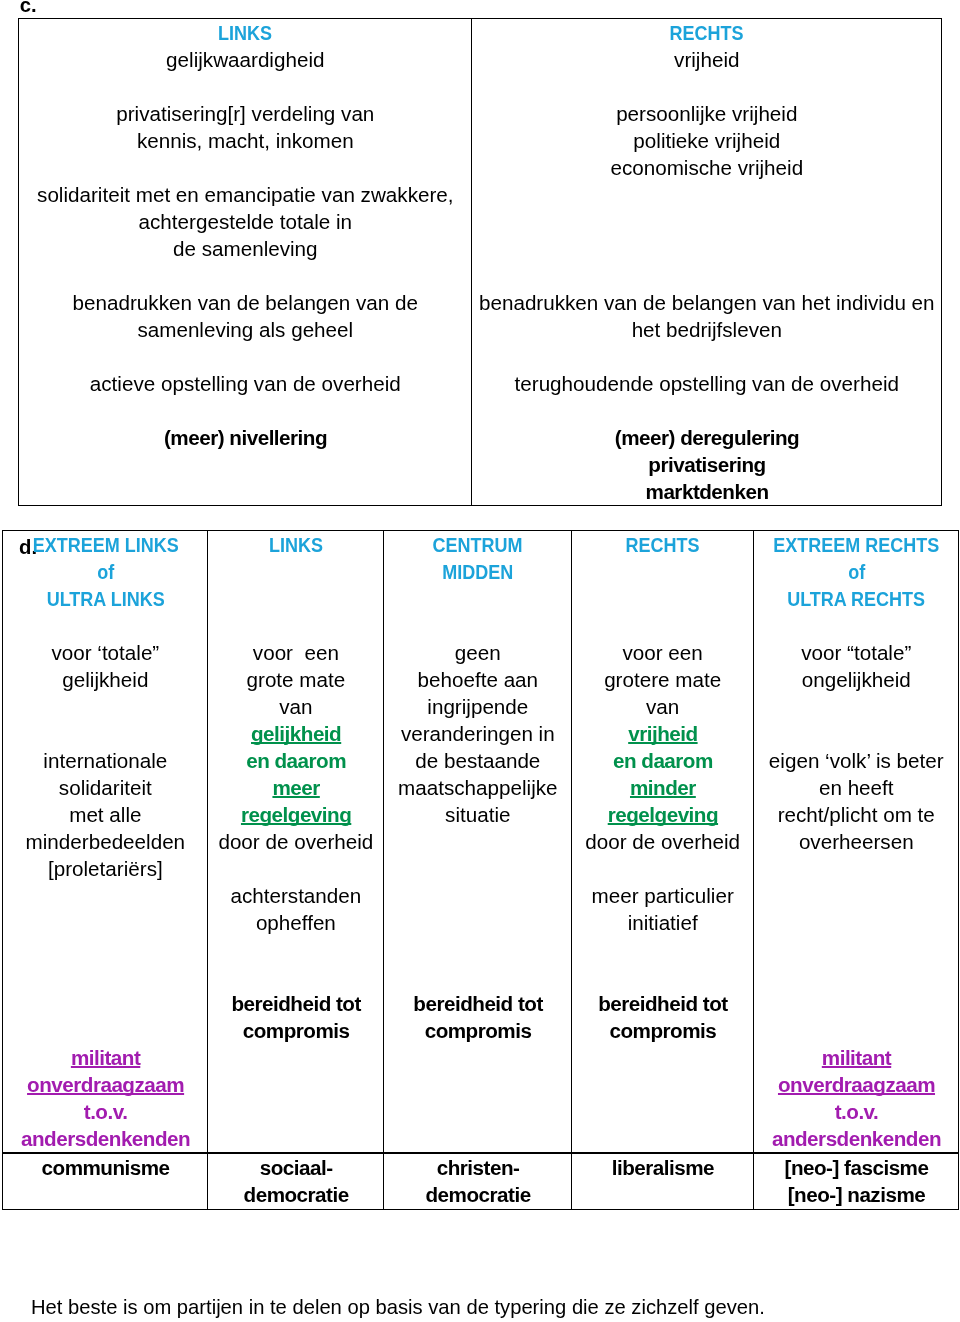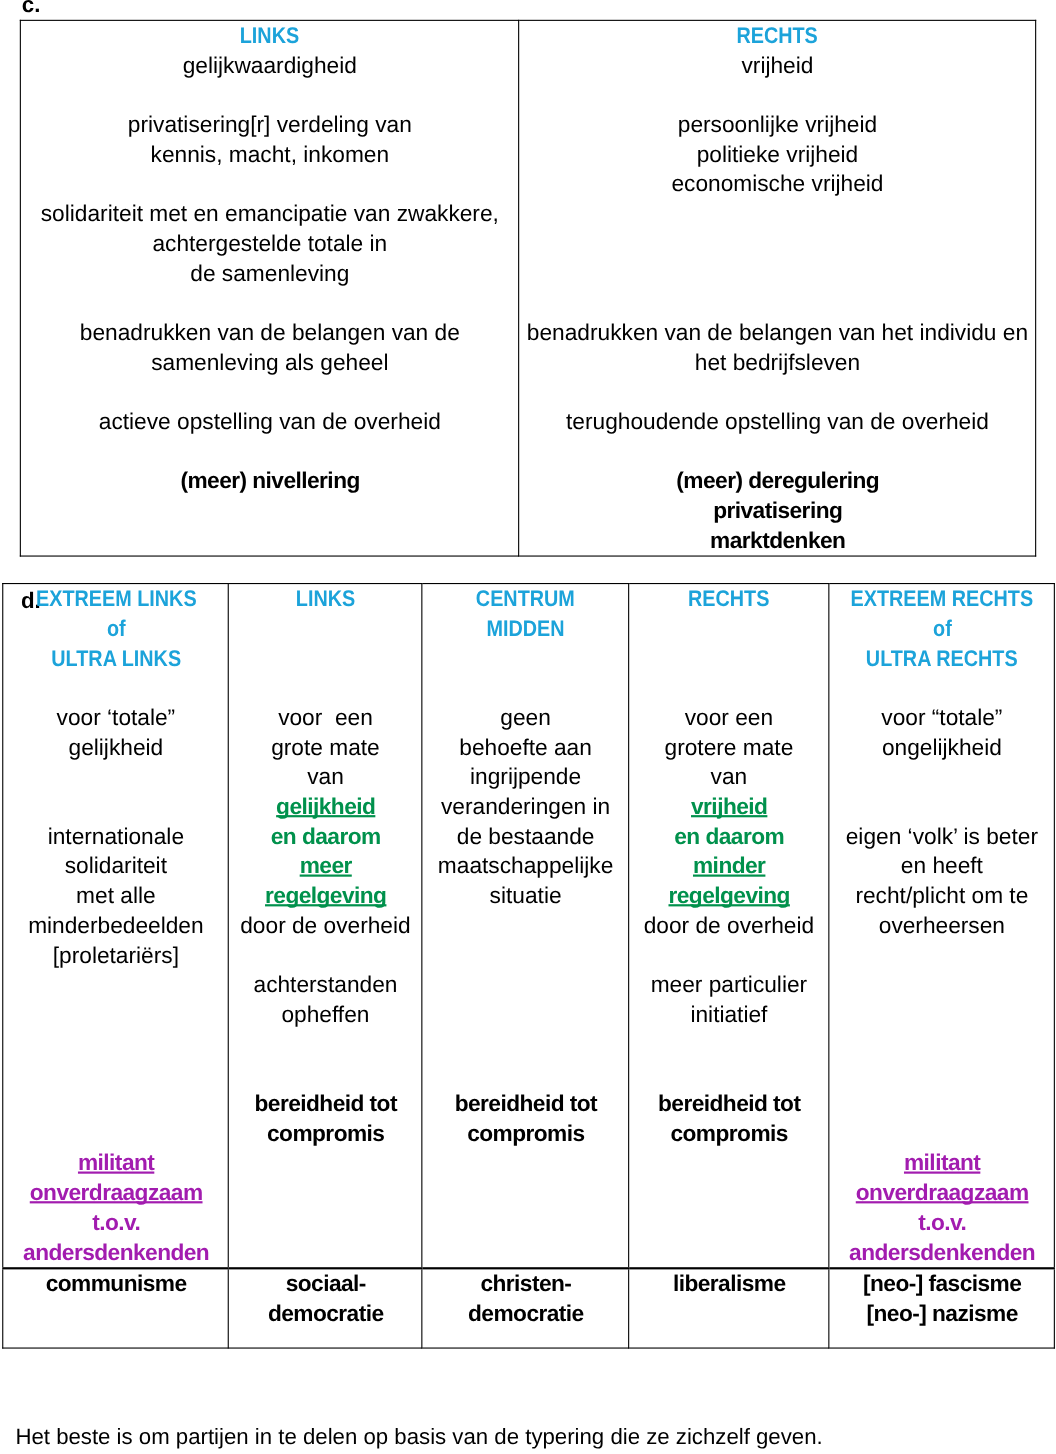--- a/index.html
+++ b/index.html
@@ -14,37 +14,37 @@
              line-height:27px;color:#000;white-space:pre;}
   #label-c{left:19.8px;top:-8.4px;}
   #label-d{left:19px;top:534.1px;}
 
   table.grid{position:absolute;border-collapse:collapse;table-layout:fixed;}
   table.grid td{border:1.6px solid #000;padding:0;vertical-align:top;
                 text-align:center;font-size:20.65px;line-height:27px;}
 
   #table-c{left:18.4px;top:17.9px;width:923px;}
   #table-d{left:2.4px;top:530px;width:956px;}
-  #table-d tr:last-child td{border-top-width:2px;padding-bottom:17px;}
+  #table-d tr:last-child td{border-top-width:2px;padding-bottom:1px;}
 
   .ln{display:block;height:27px;white-space:pre;position:relative;top:0px;}
   .ln.blue{color:#1CA3DA;font-weight:bold;}
   .ln.blue > i{font-style:normal;display:inline-block;
                transform:scaleX(0.872);transform-origin:50% 50%;}
   .ln.b{font-weight:bold;letter-spacing:-0.5px;text-indent:0.5px;}
   .ln.green{color:#00914C;font-weight:bold;letter-spacing:-0.5px;text-indent:0.5px;}
   .ln.greenu{color:#00914C;font-weight:bold;letter-spacing:-0.5px;text-indent:0.5px;}
   .ln.greenu > u{text-decoration:underline;text-underline-offset:1px;
                  text-decoration-thickness:1.7px;text-decoration-skip-ink:none;}
   .ln.red{color:#C00000;font-weight:bold;letter-spacing:-0.5px;text-indent:0.5px;}
   .ln.redu{color:#C00000;font-weight:bold;letter-spacing:-0.5px;text-indent:0.5px;}
   .ln.redu > u{text-decoration:underline;text-underline-offset:1px;
                text-decoration-thickness:1.7px;text-decoration-skip-ink:none;}
 
-  .footnote{position:absolute;left:14px;top:1294.3px;font-size:20.2px;
+  .footnote{position:absolute;left:31px;top:1294.3px;font-size:20.2px;
             line-height:27px;white-space:nowrap;color:#000;}
 </style>
 <style>.ln.blue{color:#1CA3DA}.ln.green,.ln.greenu{color:#00914C}.ln.red,.ln.redu{color:#a21caf}table.grid td{border-color:#000000}</style></head>
 <body>
 
 <div class="page">
 
   <div class="sec-label" id="label-c">c.</div>
 
   <table class="grid" id="table-c">

